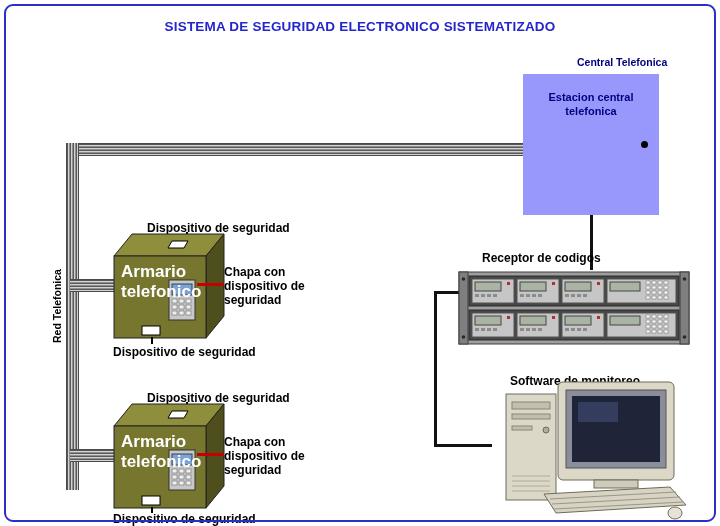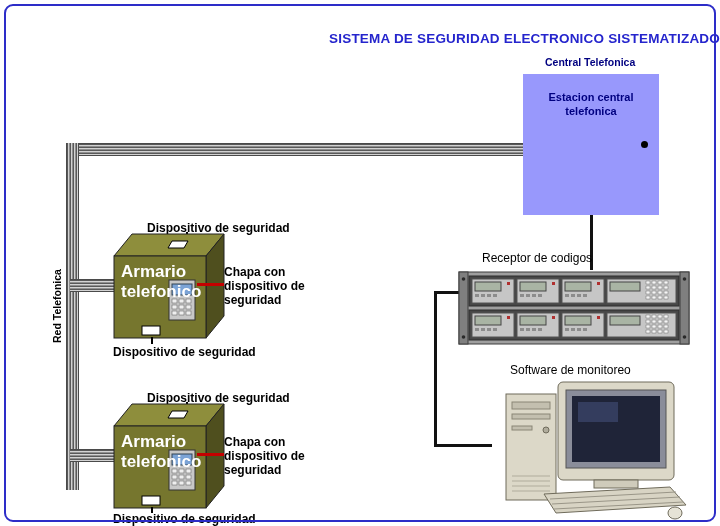--- a/index.html
+++ b/index.html
@@ -2,26 +2,26 @@
 <html><head>
 <meta charset="utf-8">
 <style>
   html,body { margin:0; padding:0; background:#ffffff; }
   body { font-family:"Liberation Sans", sans-serif; }
   #stage { position:relative; width:720px; height:526px; background:#fff; overflow:hidden; }
 
   .frame { position:absolute; left:4px; top:4px; right:4px; bottom:4px;
            border:2px solid #2d2dc8; border-radius:9px; pointer-events:none; }
 
-  .title { position:absolute; left:0; top:31px; width:100%; text-align:right;
+  .title { position:absolute; left:0; top:19px; width:100%; text-align:center;
            color:#2525cd; font-weight:bold; font-size:13.5px; letter-spacing:.2px; }
 
   .lbl   { position:absolute; font-weight:bold; color:#000; font-size:12px; }
-  .lbl-md{ position:absolute; font-weight:normal; color:#000; font-size:12px; }
-  .navy  { color:#000080; font-size:10.5px; }
+  .lbl-md{ position:absolute; font-weight:bold; color:#000; font-size:12px; }
+  .navy  { color:#000080; font-size:10.5px;margin-left:32px; }
 
   .central-box { position:absolute; left:523px; top:74px; width:136px; height:141px;
                  background:#9898fc; }
   .central-box .txt { margin-top:16px; text-align:center; color:#000080;
                       font-weight:bold; font-size:11px; line-height:1.3; padding:0 18px; }
   .dot { position:absolute; right:11px; top:67px; width:7px; height:7px;
          border-radius:50%; background:#000; }
 
   .cable-h { position:absolute; height:11px;
              background:repeating-linear-gradient(to bottom,#595959 0 1px,#d2d2d2 1px 2px,#8f8f8f 2px 3px);
@@ -226,21 +226,21 @@
           <rect x="200" y="59" width="4" height="3"></rect>
           <rect x="206" y="59" width="4" height="3"></rect>
         <rect x="188" y="64" width="4" height="3"></rect>
           <rect x="194" y="64" width="4" height="3"></rect>
           <rect x="200" y="64" width="4" height="3"></rect>
           <rect x="206" y="64" width="4" height="3"></rect>
       </g>
     </g>
   </svg>
 
-  <div class="lbl-md" style="left:510px; top:363px;">Software de monitoreo</div>
+  <div class="lbl-md" style="left:510px; top:374px;">Software de monitoreo</div>
   <svg style="left:488px; top:380px;" width="200" height="142" viewBox="0 0 200 142">
 
     <g>
       <rect x="18" y="14" width="50" height="106" fill="#dcd8c8" stroke="#6f6b5b"></rect>
       <rect x="24" y="22" width="38" height="7" fill="#c3bfaf" stroke="#8a8676"></rect>
       <rect x="24" y="34" width="38" height="5" fill="#c3bfaf" stroke="#8a8676"></rect>
       <rect x="24" y="46" width="20" height="4" fill="#c3bfaf" stroke="#8a8676"></rect>
       <circle cx="58" cy="50" r="3" fill="#b0ac9c" stroke="#6f6b5b"></circle>
       <line x1="24" y1="96" x2="62" y2="96" stroke="#b0ac9c"></line>
       <line x1="24" y1="101" x2="62" y2="101" stroke="#b0ac9c"></line>

